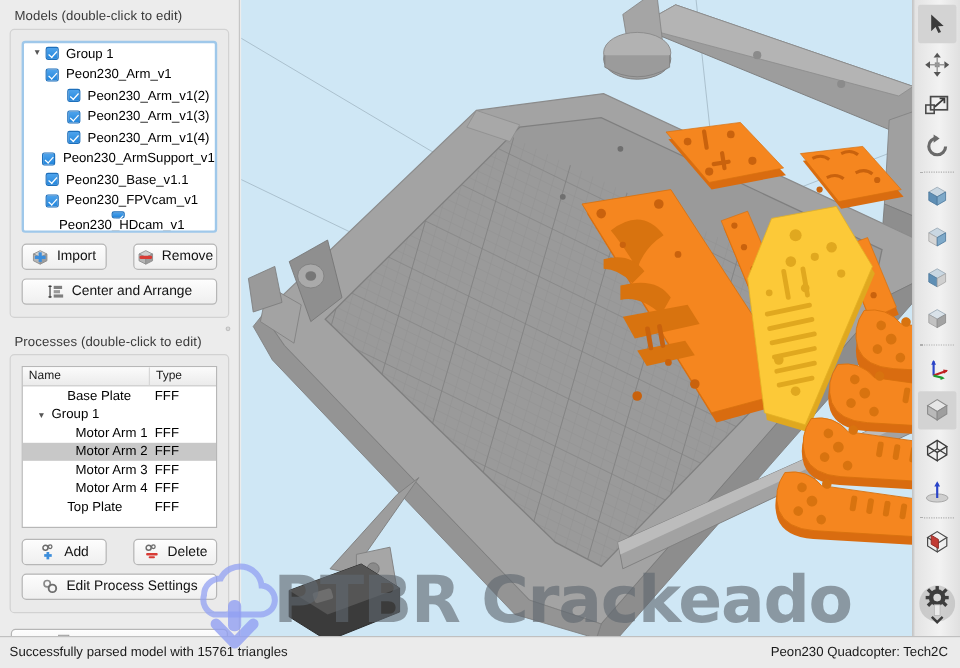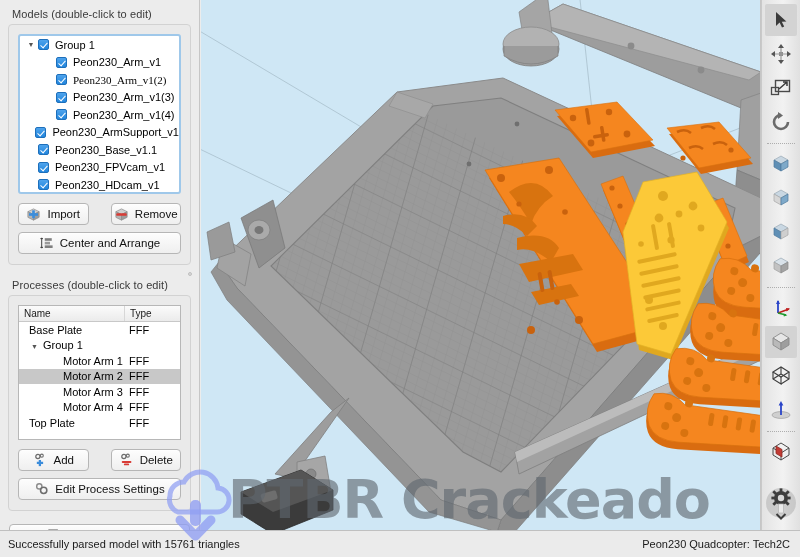--- a/index.html
+++ b/index.html
@@ -105,21 +105,21 @@
   .proc-head div { padding-left: 5px; line-height: 15px; }
   .col-name { flex: 1; }
   .col-type { width: 56px; border-left: 1px solid #d7d7d7; }
   .proc-row {
     display: flex; height: 15.5px;
     font-size: 11px; color: #000; align-items: center;
   }
   .proc-row.sel { background: #c8c8c8; justify-content: center; }
   .proc-row .pn { flex: 1; white-space: nowrap; }
   .proc-row .pt { width: 56px; padding-left: 5px; }
-  .p-ind1 { padding-left: 10px; }
+  .p-ind1 { padding-left: 37px; }
   .p-ind2 { padding-left: 44px; }
   .ptw { display:inline-block; width:12px; font-size:7px; color:#555; }
 
   
   #statusbar {
     position: absolute; left: 0; bottom: 0;
     width: 800px; height: 27px;
     background: #ebebeb;
     border-top: 1px solid #c0c0c0;
     display: flex; align-items: center;
@@ -474,26 +474,26 @@
 
     <div class="panel-caption">Models (double-click to edit)</div>
 
     <div class="group-box" style="padding-bottom:1px;">
       <div class="tree" id="models-tree">
           <div class="tree-row" style="padding-left: 4px;">
             <span class="tw">▼</span>
             <span class="cb"></span>
             <span>Group 1</span>
           </div>
-          <div class="tree-row" style="padding-left: 22px;">
+          <div class="tree-row" style="padding-left: 4px;">
             <span class="tw"></span>
             <span class="cb"></span>
             <span>Peon230_Arm_v1</span>
           </div>
-          <div class="tree-row" style="padding-left: 22px; font-family: Liberation Serif, serif;">
+          <div class="tree-row" style="padding-left: 22px;">
             <span class="tw"></span>
             <span class="cb"></span>
             <span>Peon230_Arm_v1(2)</span>
           </div>
           <div class="tree-row" style="padding-left: 22px;">
             <span class="tw"></span>
             <span class="cb"></span>
             <span>Peon230_Arm_v1(3)</span>
           </div>
           <div class="tree-row" style="padding-left: 22px;">
@@ -509,21 +509,21 @@
           <div class="tree-row" style="padding-left: 4px;">
             <span class="tw"></span>
             <span class="cb"></span>
             <span>Peon230_Base_v1.1</span>
           </div>
           <div class="tree-row" style="padding-left: 4px;">
             <span class="tw"></span>
             <span class="cb"></span>
             <span>Peon230_FPVcam_v1</span>
           </div>
-          <div class="tree-row" style="padding-left: 4px;">
+          <div class="tree-row" style="padding-left: 4px; flex-direction: column;">
             <span class="tw"></span>
             <span class="cb"></span>
             <span>Peon230_HDcam_v1</span>
           </div>
           <div class="tree-row selected" style="padding-left: 4px;">
             <span class="tw"></span>
           </div>
         </div>
 
       <div class="btn-row">

